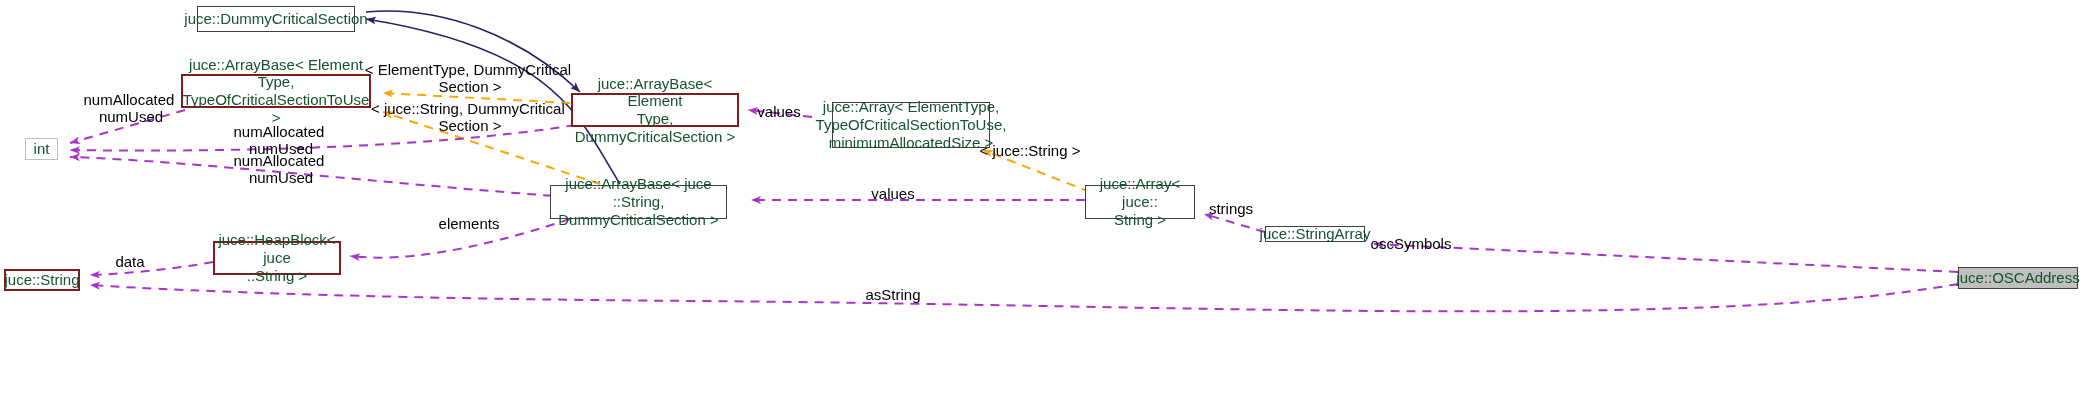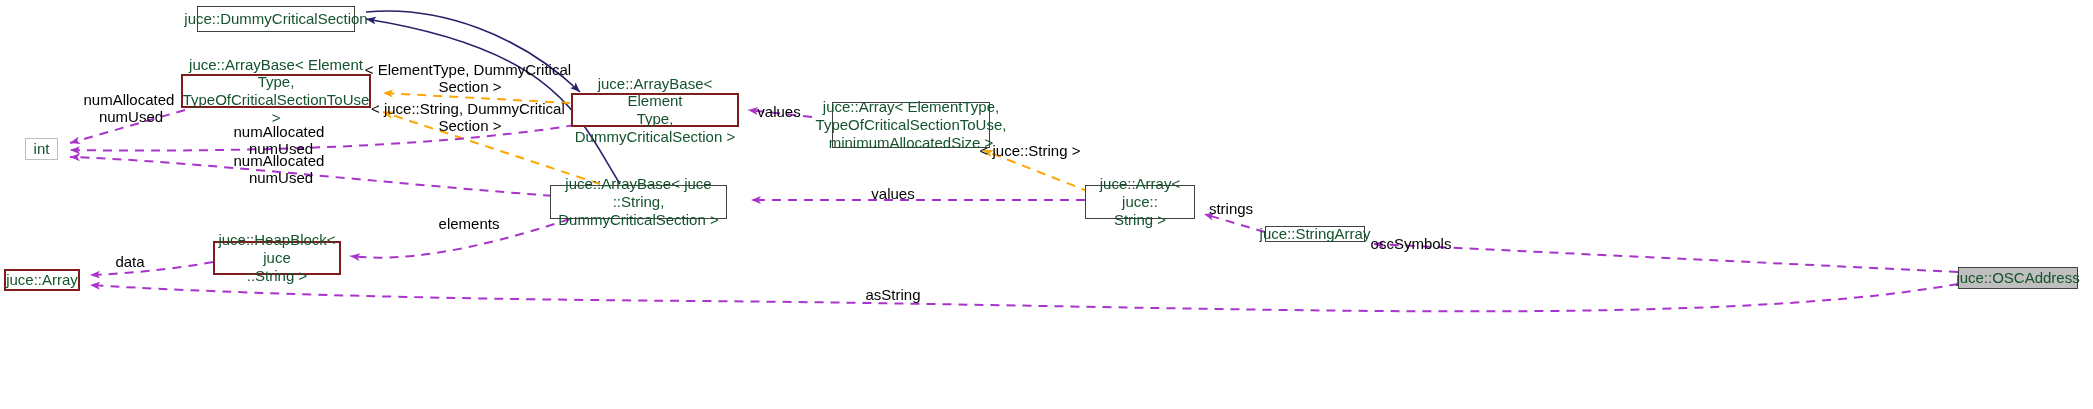--- a/index.html
+++ b/index.html
@@ -146,17 +146,17 @@
 TypeOfCriticalSectionToUse,
 minimumAllocatedSize &gt;</div>
       <div class="node faint" style="left: 25px; top: 138px; width: 33px; height: 22px;">int</div>
       <div class="node" style="left: 550px; top: 185px; width: 177px; height: 34px; text-align: center;">juce::ArrayBase&lt; juce
 ::String, DummyCriticalSection &gt;</div>
       <div class="node" style="left: 1085px; top: 185px; width: 110px; height: 34px;">juce::Array&lt; juce::
 String &gt;</div>
       <div class="node highlight" style="left: 213px; top: 241px; width: 128px; height: 34px;">juce::HeapBlock&lt; juce
 ::String &gt;</div>
       <div class="node" style="left: 1265px; top: 226px; width: 100px; height: 16px;">juce::StringArray</div>
-      <div class="node highlight" style="left: 4px; top: 269px; width: 76px; height: 22px;">juce::Array</div>
+      <div class="node highlight" style="left: 4px; top: 269px; width: 76px; height: 22px;">juce::String</div>
       <div class="node current" style="left: 1958px; top: 267px; width: 120px; height: 22px;">juce::OSCAddress</div>
     </div>
 
 </div>
 
 </body></html>

